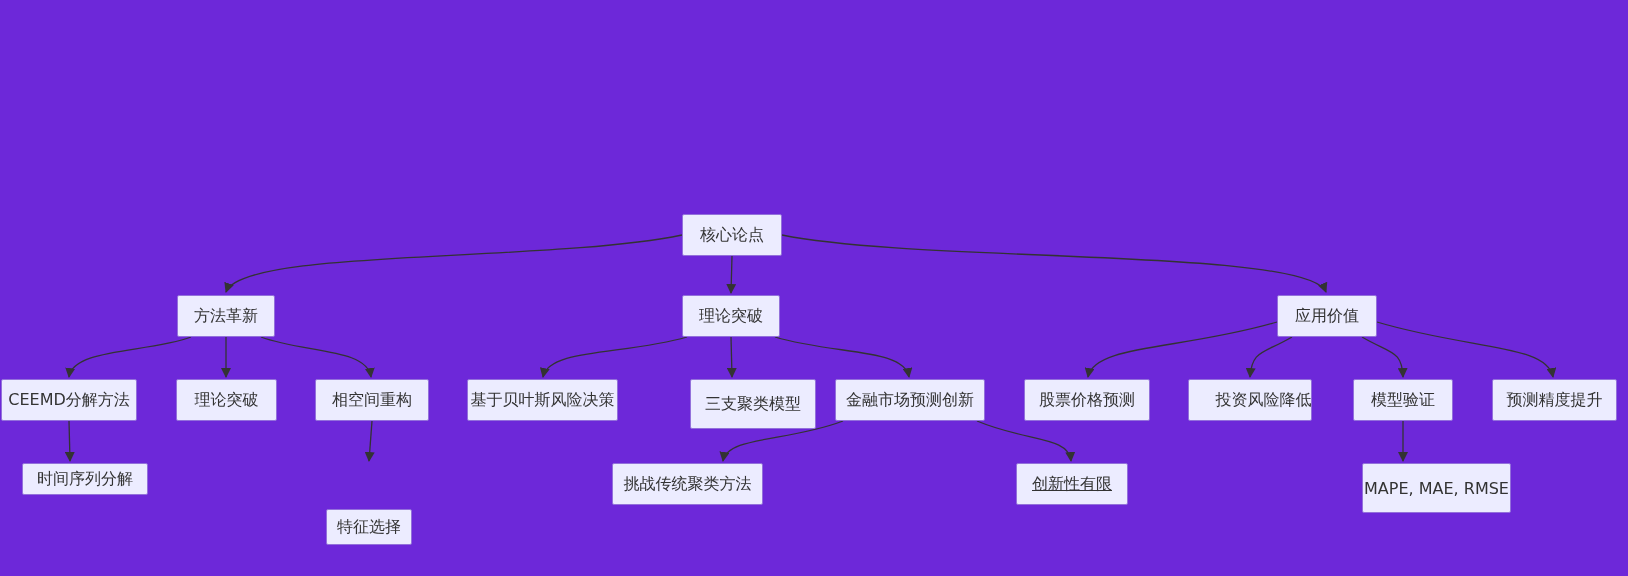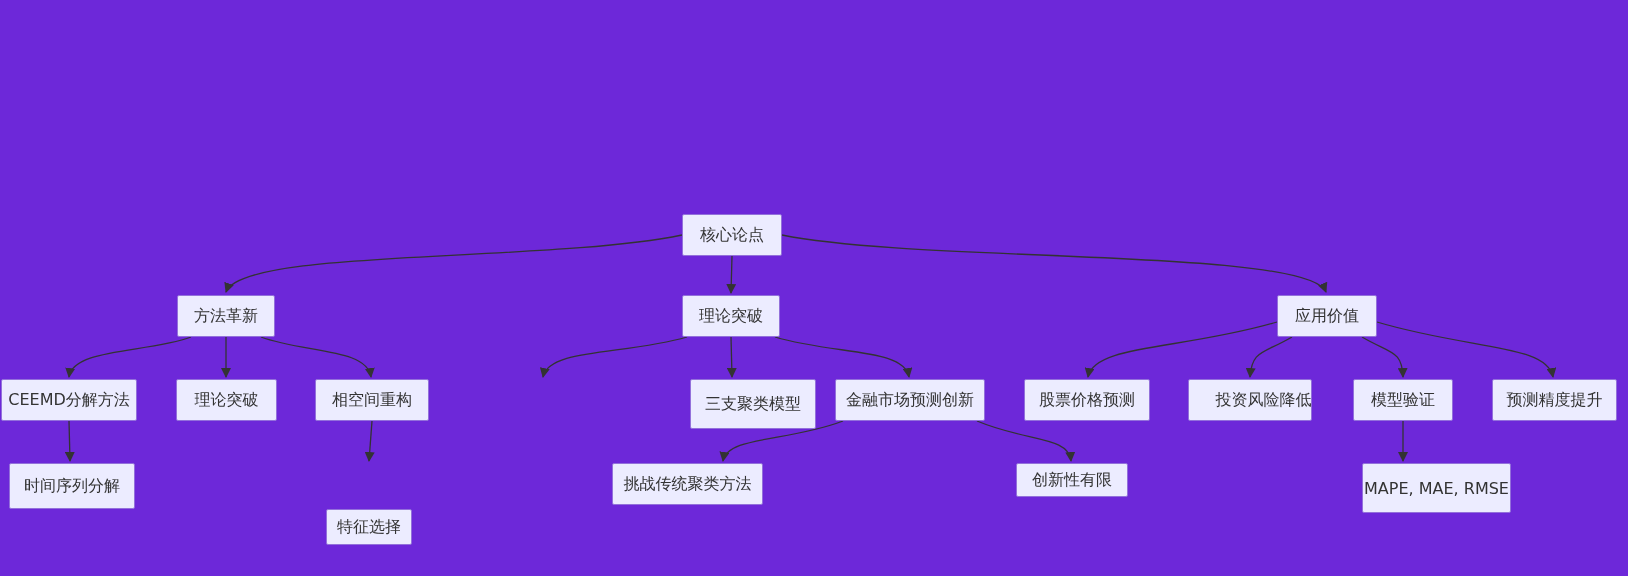--- a/index.html
+++ b/index.html
@@ -69,26 +69,27 @@
 
   <div class="node" style="left:682px; top:214px; width:100px; height:42px;">核心论点</div>
 
   <div class="node" style="left:177px; top:295px; width:98px; height:42px;">方法革新</div>
   <div class="node" style="left:682px; top:295px; width:98px; height:42px;">理论突破</div>
   <div class="node" style="left:1277px; top:295px; width:100px; height:42px;">应用价值</div>
 
   <div class="node" style="left:1px; top:379px; width:136px; height:42px;">CEEMD分解方法</div>
   <div class="node" style="left:176px; top:379px; width:101px; height:42px;">理论突破</div>
   <div class="node" style="left:315px; top:379px; width:114px; height:42px;">相空间重构</div>
+  <div class="node" style="left:467px; top:379px; width:151px; height:42px;">基于贝叶斯风险决策</div>
   <div class="node" style="left:690px; top:379px; width:126px; height:50px;font-family:Liberation Mono, monospace;">三支聚类模型</div>
   <div class="node" style="left:835px; top:379px; width:150px; height:42px;">金融市场预测创新</div>
   <div class="node" style="left:1024px; top:379px; width:126px; height:42px;">股票价格预测</div>
   <div class="node" style="left:1188px; top:379px; width:124px; height:42px;padding-left:27px;">投资风险降低</div>
   <div class="node" style="left:1353px; top:379px; width:100px; height:42px;">模型验证</div>
   <div class="node" style="left:1492px; top:379px; width:125px; height:42px;">预测精度提升</div>
 
-  <div class="node" style="left:9px; top:463px; width:126px; height:46px;">时间序列分解</div>
+  <div class="node" style="left:22px; top:463px; width:126px; height:32px;">时间序列分解</div>
   <div class="node" style="left:326px; top:463px; width:86px; height:36px;margin-top:46px;">特征选择</div>
   <div class="node" style="left:612px; top:463px; width:151px; height:42px;">挑战传统聚类方法</div>
-  <div class="node" style="left:1016px; top:463px; width:112px; height:34px;">创新性有限</div>
+  <div class="node" style="left:1016px; top:463px; width:112px; height:42px;text-decoration:underline;">创新性有限</div>
   <div class="node" style="left:1329px; top:463px; width:149px; height:50px;margin-left:33px;">MAPE, MAE, RMSE</div>
 
 </div>
 
 </body></html>

